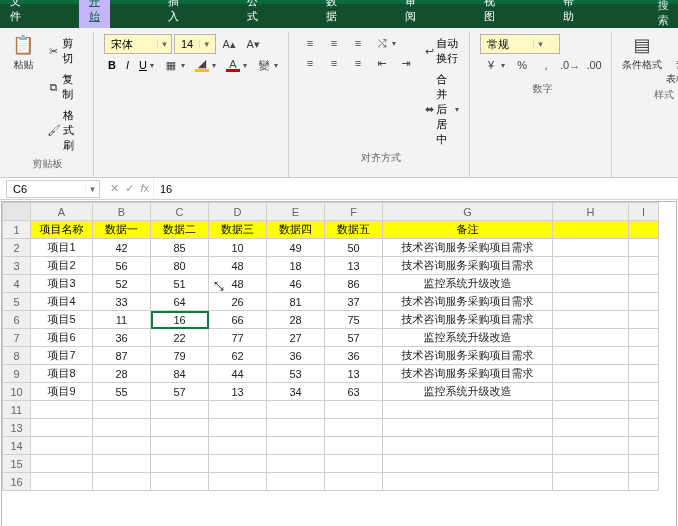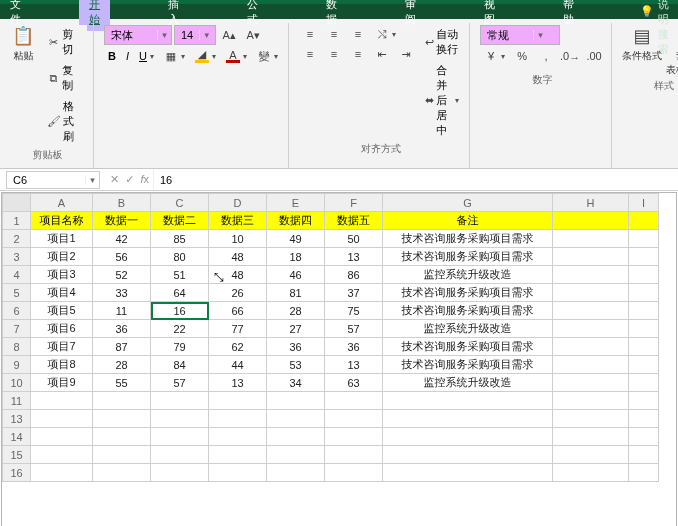--- a/index.html
+++ b/index.html
@@ -1,28 +1,28 @@
 <!DOCTYPE html>
 <html><head>
 <meta charset="utf-8">
 <style>
   * { margin: 0; padding: 0; box-sizing: border-box; }
   body { font-family: "Microsoft YaHei", Arial, sans-serif; font-size: 11px; background: #fff; width: 678px; height: 526px; overflow: hidden; }
   .titlebar { background: #0b6b3f; height: 4px; }
-  .menubar { background: #124f2e; color: #fff; display: flex; align-items: center; height: 15px; font-size: 11px; gap: 48px; }
+  .menubar { background: #124f2e; color: #fff; display: flex; align-items: flex-end; height: 24px; font-size: 11px; gap: 48px; }
   .menubar .mitem { padding: 4px 10px; cursor: default; display:flex; align-items:center; }
   .menubar .mitem.active { background: #c4b5fd; color: #0b6b3f; text-decoration: underline; }
   .menubar .hint { display:flex; align-items:center; gap:4px; padding-left:8px; color:#cfe7d8;}
   .ribbon { background: #f3f3f3; border-bottom: 1px solid #c9c9c9; padding: 4px 4px 0 4px; display: flex; gap: 6px; }
   .group { border-right: 1px solid #d0d0d0; padding: 2px 6px 2px 4px; display:flex; flex-direction:column; }
   .group:last-child { border-right: none; }
   .group-body { display:flex; gap:4px; align-items:flex-start; min-height:46px;}
   .group-label { text-align:center; font-size:10px; color:#666; padding:2px 0 4px;}
   .btn { background:#f3f3f3; border:1px solid transparent; padding:1px 3px; font-size:11px; display:flex; align-items:center; gap:2px;}
-  .combo { display:flex; align-items:center; background:#f0abfc; border:1px solid #b5b5b5; height:20px;}
+  .combo { display:flex; align-items:center; background:#fef9c3; border:1px solid #b5b5b5; height:20px;}
   .combo span.val{ padding:0 6px; font-size:11px; min-width:52px; display:inline-block;}
   .combo .dd{ width:14px; text-align:center; color:#666; border-left:1px solid #ddd; font-size:9px;}
   .iconrow{ display:flex; gap:2px;}
   .icon{ width:16px; height:16px; display:flex; align-items:center; justify-content:center; font-size:12px; color:#444;}
   .icon.sm{ width:14px; height:14px; font-size:11px;}
   .dd-tri{ font-size:8px; color:#555; padding-left:1px;}
   .stack{ display:flex; flex-direction:column; gap:2px;}
   .bigbtn{ display:flex; flex-direction:column; align-items:center; justify-content:center; width:40px; gap:2px; font-size:10px; color:#333;}
   .bigbtn .icon{ width:26px; height:22px; font-size:18px; }
   .namebox-row{ display:flex; align-items:center; border-bottom:1px solid #d0d0d0; background:#fff; height:22px;}

